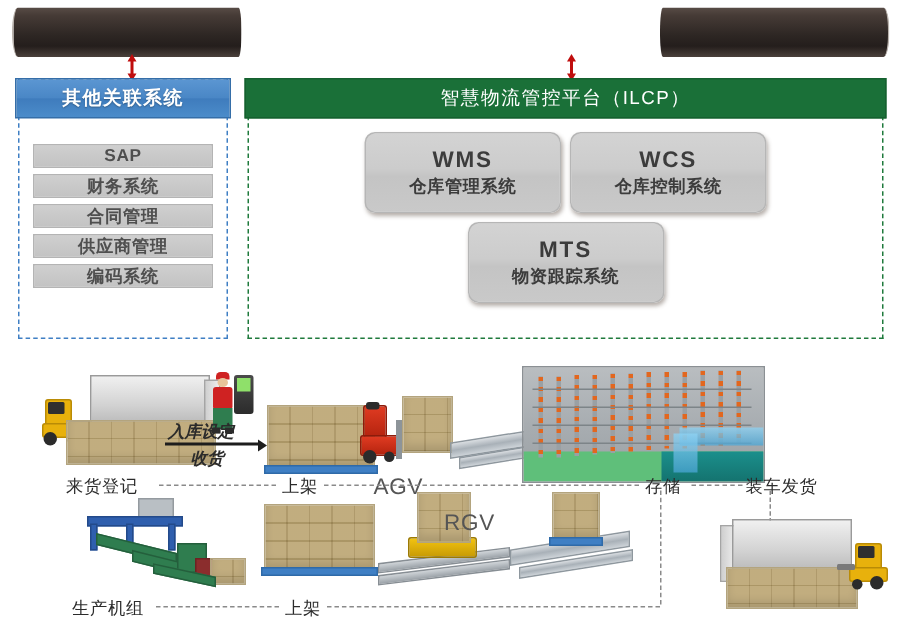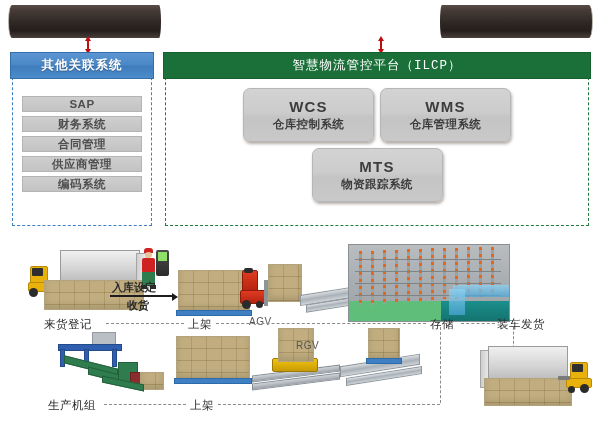--- a/index.html
+++ b/index.html
@@ -108,21 +108,21 @@
     border:1.5px dashed #1f7a3c;
     box-sizing:border-box;
     background:#ffffff;
   }
   .right-header{
     position:absolute;left:163px;top:52px;width:428px;height:27px;
     background:#1a7038;
     border:1px solid #15602f;
     box-sizing:border-box;
     display:flex;align-items:center;justify-content:center;
-    color:#ffffff;font-size:12.5px;letter-spacing:1px;font-family:Liberation Mono, monospace;
+    color:#ffffff;font-size:12.5px;letter-spacing:1px;
   }
   .mod-row{
     position:absolute;display:flex;justify-content:center;gap:6px;
   }
   .mod-row-1{left:172px;top:88px;width:410px;}
   .mod-row-2{left:172px;top:148px;width:410px;justify-content:center;}
   .mod-card{
     width:131px;height:54px;
     background:linear-gradient(to bottom,#d3d3d3 0%,#cccccc 45%,#c4c4c4 55%,#c9c9c9 100%);
     border:1px solid #b6b6b6;
@@ -135,39 +135,39 @@
   .mod-abbr{font-size:15px;font-weight:bold;color:#3c3c3c;letter-spacing:1.2px;}
   .mod-cn{font-size:11.5px;font-weight:bold;color:#3c3c3c;letter-spacing:.4px;}
 
   
   .illus{position:absolute;left:0;top:232px;width:600px;height:196px;}
   .ill-label{
     position:absolute;font-size:11.5px;font-weight:normal;color:#2b2b2b;
     white-space:nowrap;letter-spacing:.5px;
   }
   .ill-label-sm{
-    position:absolute;font-size:10px;color:#555;white-space:nowrap;
+    position:absolute;font-size:15px;color:#555;white-space:nowrap;
     letter-spacing:.5px;
   }
   .dash-h{
     position:absolute;height:0;border-top:1.4px dashed #8a8a8a;
   }
   .dash-v{
     position:absolute;width:0;border-left:1.4px dashed #8a8a8a;
   }
   .arrow-blk{
     position:absolute;height:0;border-top:2px solid #1d1d1d;
   }
   .arrow-blk:after{
     content:"";position:absolute;right:-6px;top:-4px;
     border-left:6px solid #1d1d1d;
     border-top:4px solid transparent;border-bottom:4px solid transparent;
   }
   .proc-text{
-    position:absolute;font-size:11px;font-weight:bold;color:#2b2b2b;white-space:nowrap;
+    position:absolute;font-size:11px;font-weight:bold;color:#2b2b2b;white-space:nowrap;font-style:italic;
   }
   .box-stack{
     position:absolute;
     background:repeating-linear-gradient(to right,#ded2b4 0 14px,#c9bb99 14px 15px),
                repeating-linear-gradient(to bottom,#ded2b4 0 11px,#c4b690 11px 12px);
     background-blend-mode:multiply;
     border:1px solid #b3a47e;
     box-shadow:inset 0 -4px 6px rgba(0,0,0,.12);
   }
   .pal-base{
@@ -242,26 +242,26 @@
   <div class="gray-item">合同管理</div>
   <div class="gray-item">供应商管理</div>
   <div class="gray-item">编码系统</div>
 </div>
 
 <div class="right-panel"></div>
 <div class="right-header">智慧物流管控平台（ILCP）</div>
 
 <div class="mod-row mod-row-1">
   <div class="mod-card">
+    <span class="mod-abbr">WMS</span>
+    <span class="mod-cn">仓库管理系统</span>
+  </div>
+  <div class="mod-card">
     <span class="mod-abbr">WCS</span>
     <span class="mod-cn">仓库控制系统</span>
-  </div>
-  <div class="mod-card">
-    <span class="mod-abbr">WMS</span>
-    <span class="mod-cn">仓库管理系统</span>
   </div>
 </div>
 
 <div class="mod-row mod-row-2">
   <div class="mod-card">
     <span class="mod-abbr">MTS</span>
     <span class="mod-cn">物资跟踪系统</span>
   </div>
 </div>
 

